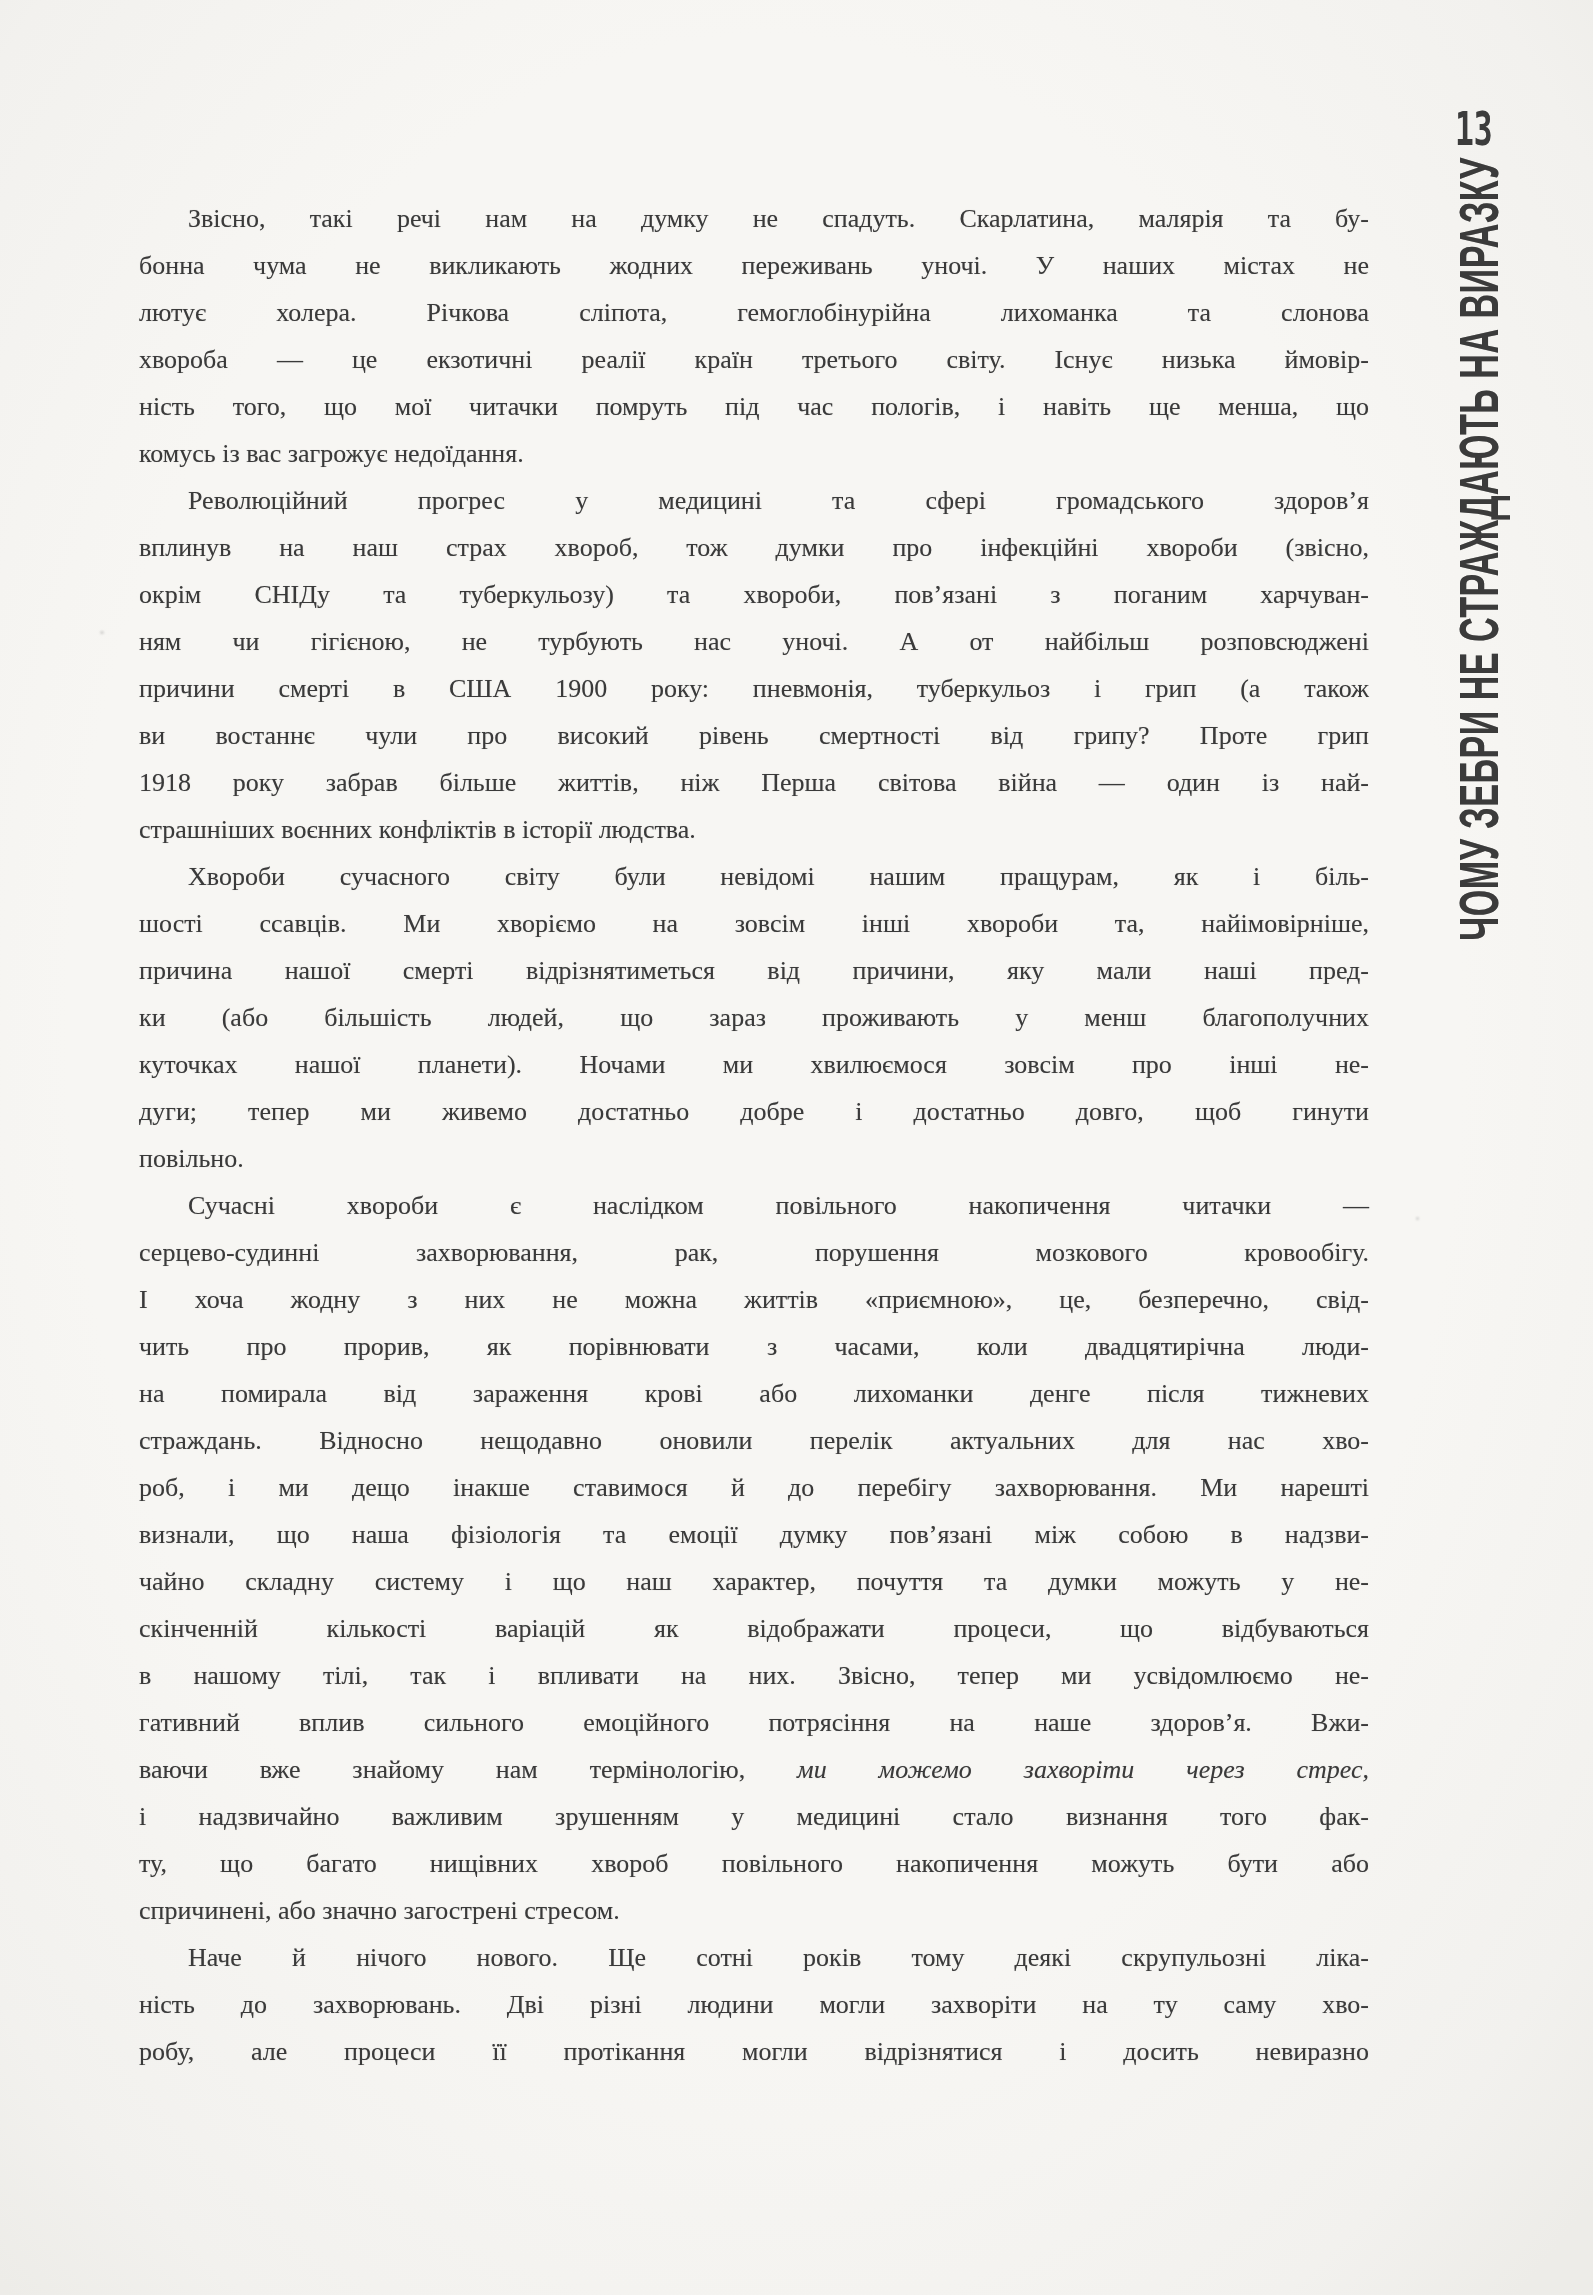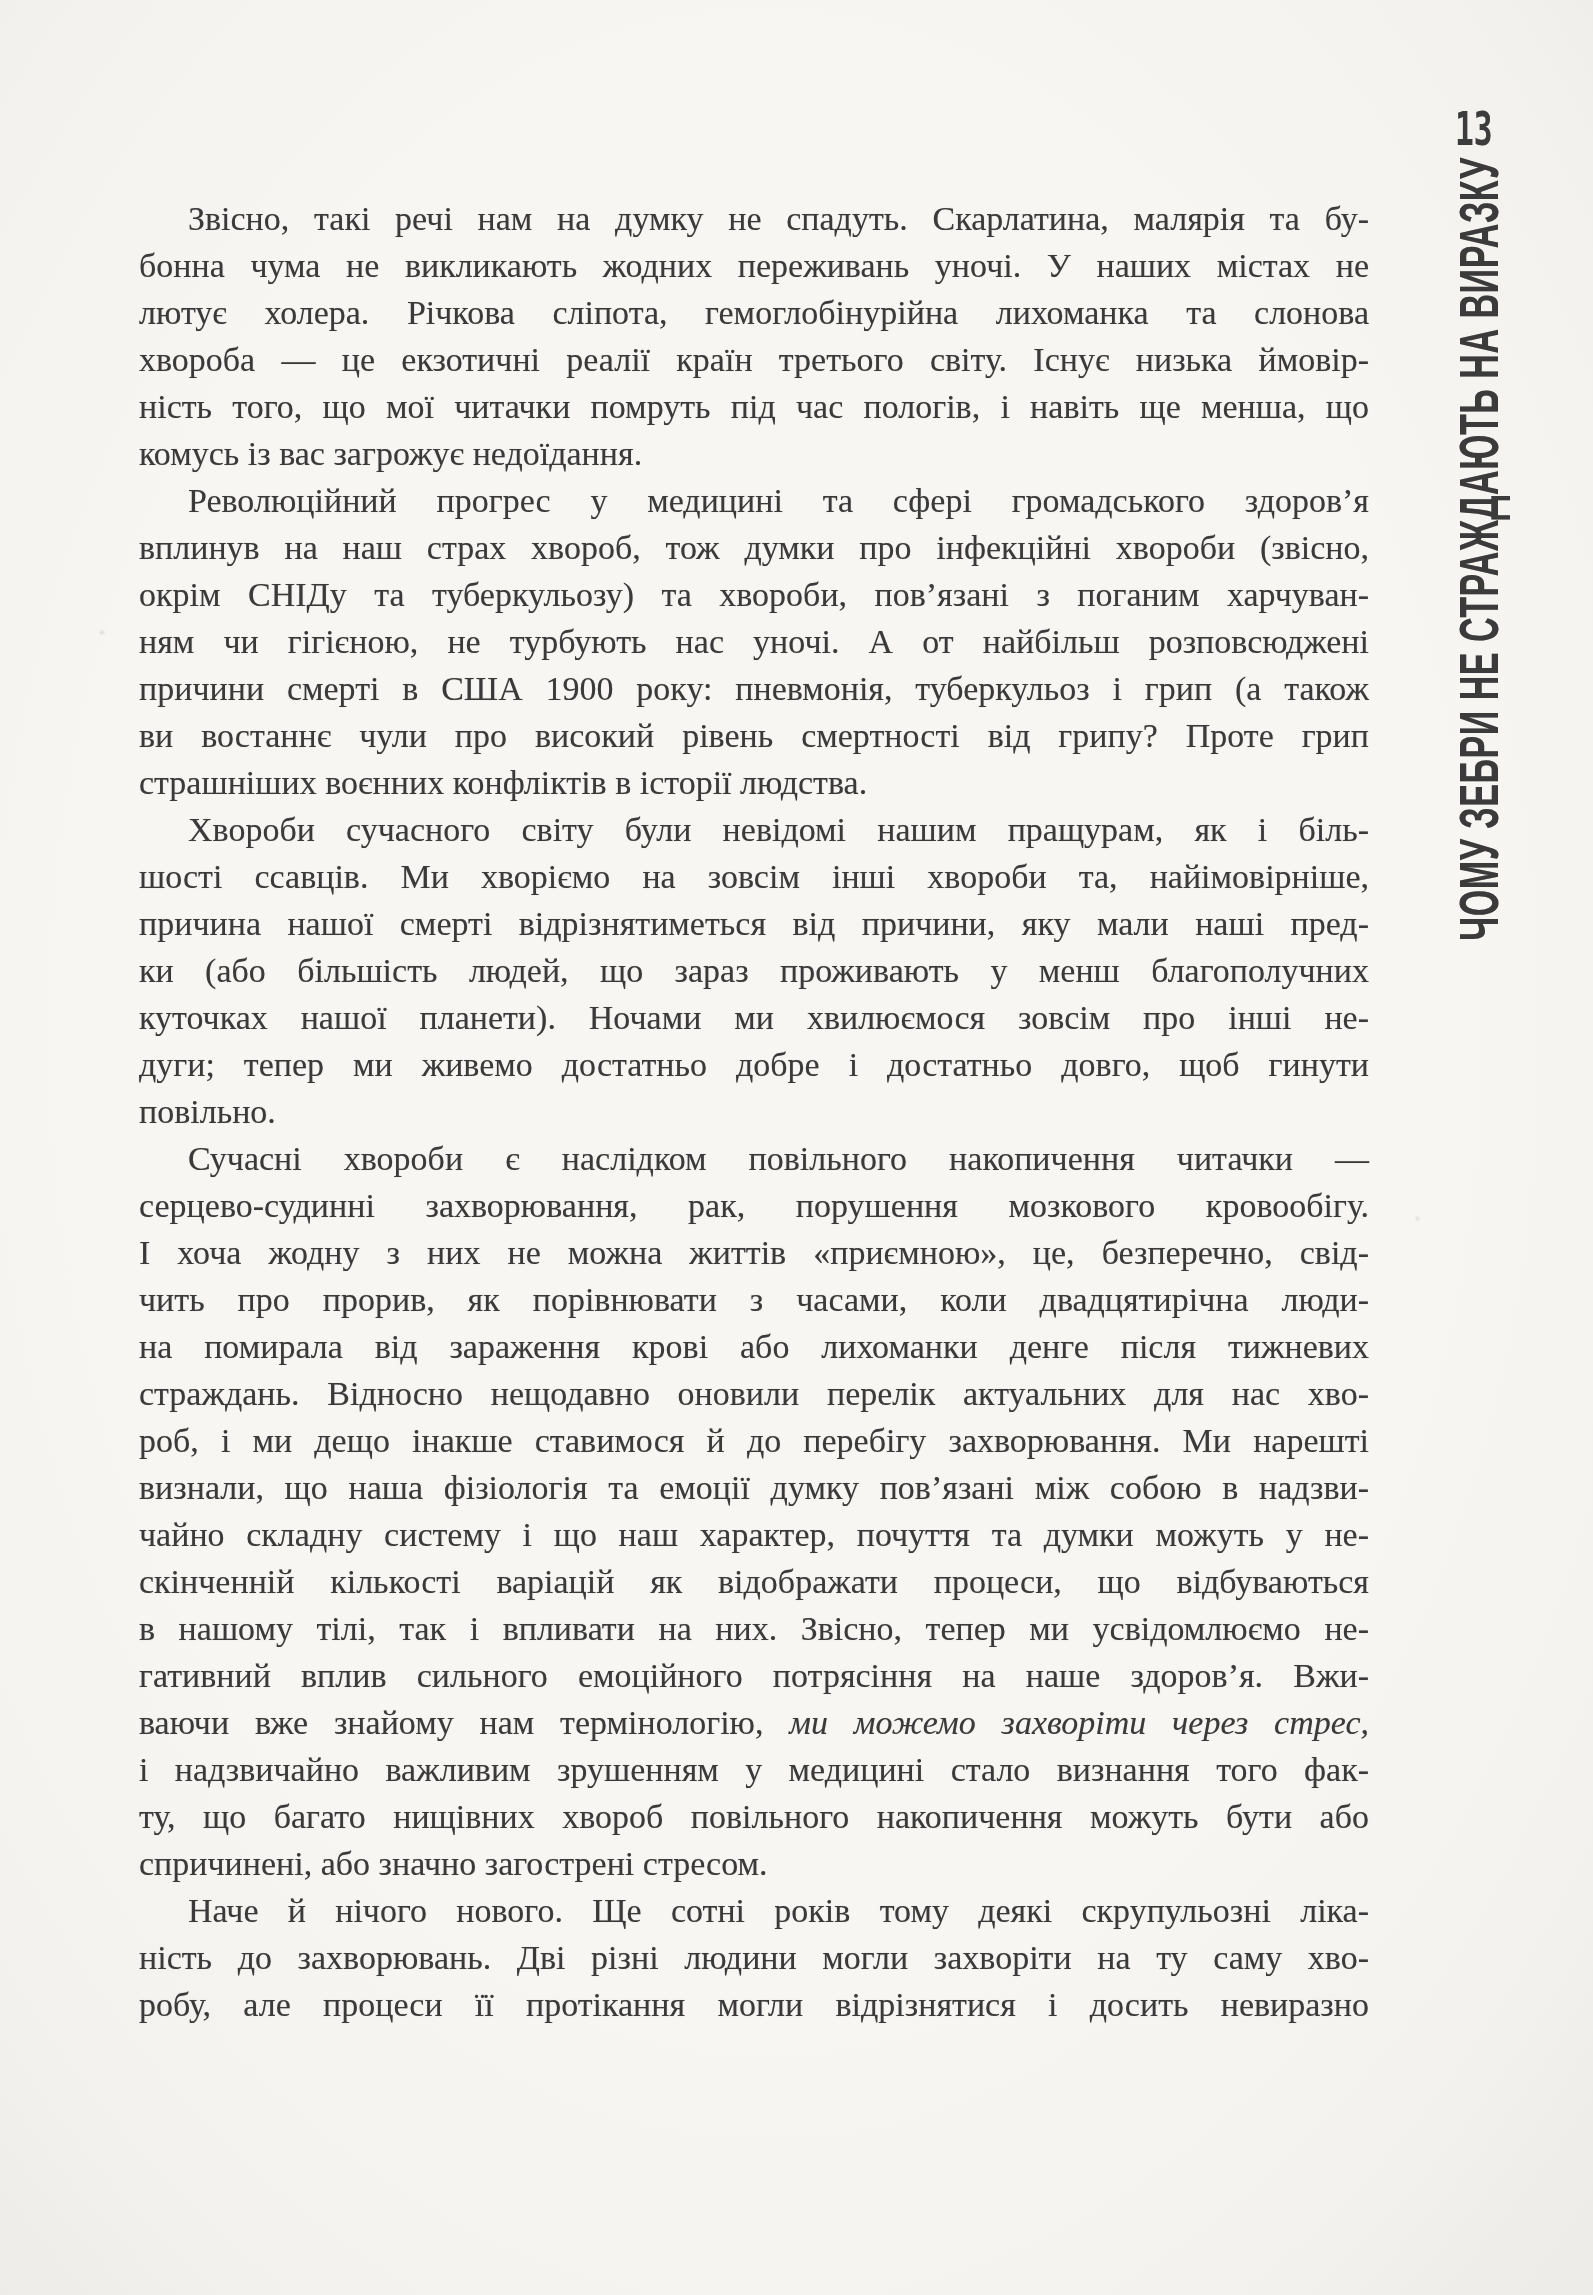--- a/index.html
+++ b/index.html
@@ -19,21 +19,21 @@
     height: 2295px;
     background:
       radial-gradient(ellipse 1162px 1660px at 48% 45%, #f7f6f3 60%, #f2f1ee 88%, #edecE8 100%);
   }
   .text-block {
     position: absolute;
     left: 139px;
     top: 195px;
     width: 1230px;
     color: #3a3a3a;
-    font-size: 34px;
+    font-size: 26px;
     line-height: 47px;
     text-shadow: 0 0 0.8px rgba(58,58,58,0.35);
   }
   .paragraph { margin: 0; }
   .line {
     text-align: justify;
     text-align-last: justify;
     white-space: normal;
   }
   .line.indent { text-indent: 49px; }
@@ -105,20 +105,21 @@
         <div class="line"><span>ність того, що мої читачки помруть під час пологів, і навіть ще менша, що</span></div>
         <div class="line para-end"><span>комусь із вас загрожує недоїдання.</span></div>
       </div>
       <div class="paragraph">
         <div class="line indent"><span>Революційний прогрес у медицині та сфері громадського здоров’я</span></div>
         <div class="line"><span>вплинув на наш страх хвороб, тож думки про інфекційні хвороби (звісно,</span></div>
         <div class="line"><span>окрім СНІДу та туберкульозу) та хвороби, пов’язані з поганим харчуван-</span></div>
         <div class="line"><span>ням чи гігієною, не турбують нас уночі. А от найбільш розповсюджені</span></div>
         <div class="line"><span>причини смерті в США 1900 року: пневмонія, туберкульоз і грип (а також</span></div>
         <div class="line"><span>ви востаннє чули про високий рівень смертності від грипу? Проте грип</span></div>
+        <div class="line"><span>1918 року забрав більше життів, ніж Перша світова війна — один із най-</span></div>
         <div class="line para-end"><span>страшніших воєнних конфліктів в історії людства.</span></div>
       </div>
       <div class="paragraph">
         <div class="line indent"><span>Хвороби сучасного світу були невідомі нашим пращурам, як і біль-</span></div>
         <div class="line"><span>шості ссавців. Ми хворіємо на зовсім інші хвороби та, найімовірніше,</span></div>
         <div class="line"><span>причина нашої смерті відрізнятиметься від причини, яку мали наші пред-</span></div>
         <div class="line"><span>ки (або більшість людей, що зараз проживають у менш благополучних</span></div>
         <div class="line"><span>куточках нашої планети). Ночами ми хвилюємося зовсім про інші не-</span></div>
         <div class="line"><span>дуги; тепер ми живемо достатньо добре і достатньо довго, щоб гинути</span></div>
         <div class="line para-end"><span>повільно.</span></div>

